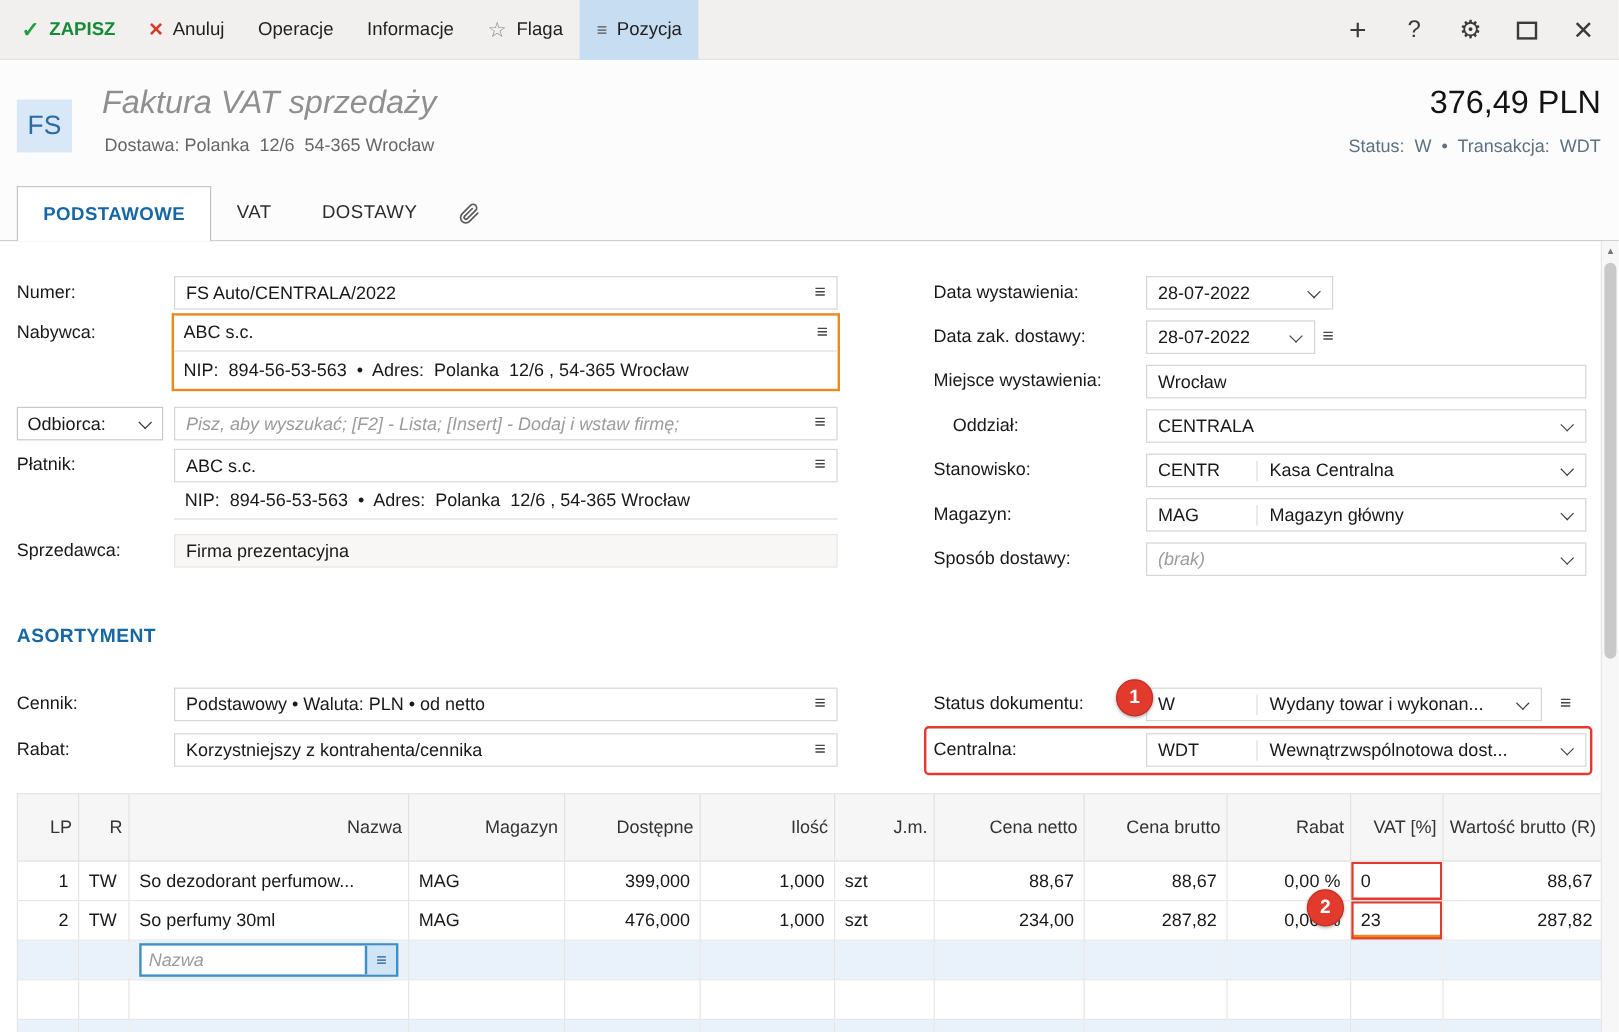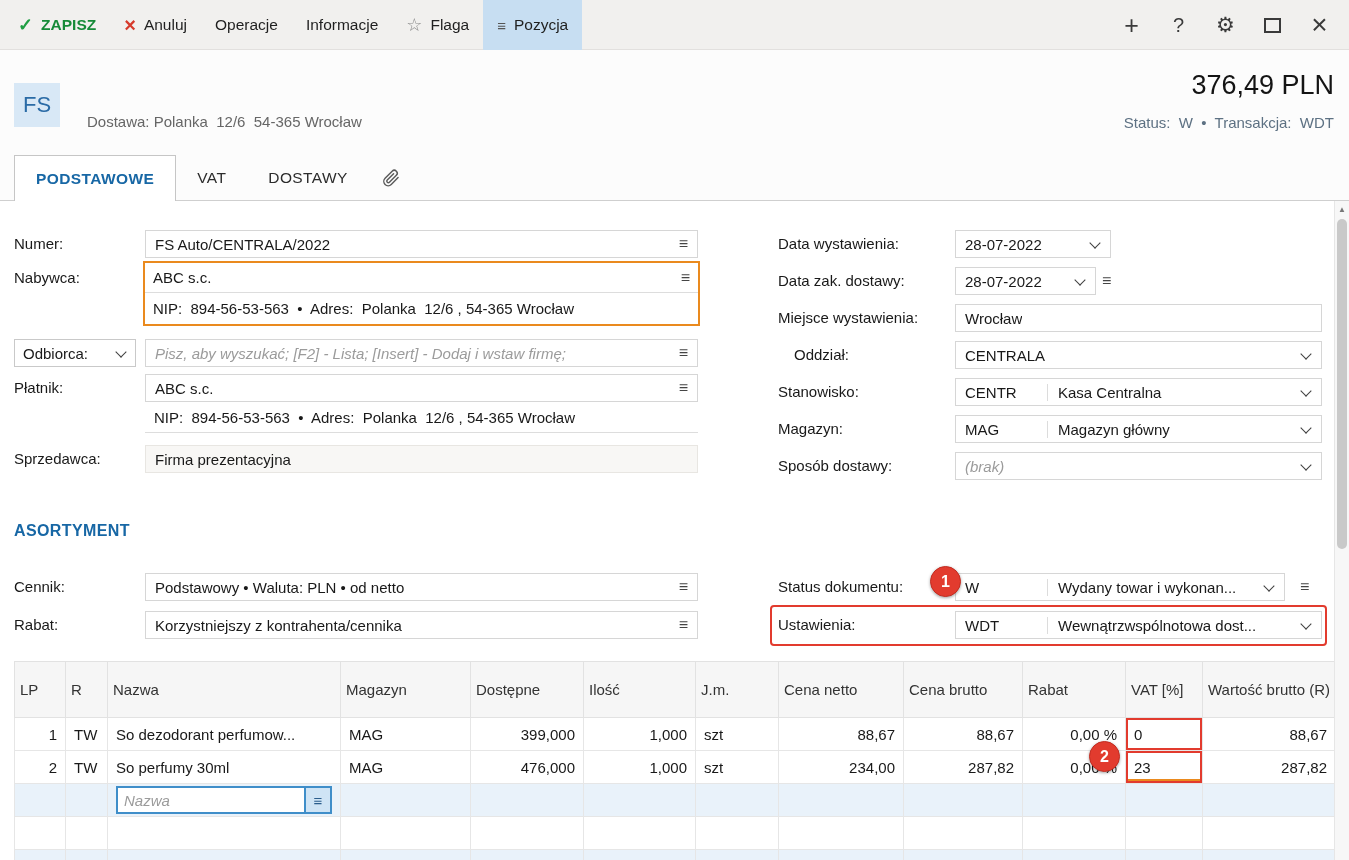--- a/index.html
+++ b/index.html
@@ -93,21 +93,21 @@
 
   .ann-badge { position:absolute; width:31px; height:31px; border-radius:50%;
     background:#e23b2e; border:1px solid #c32d22; color:#fff; font-size:16px; font-weight:bold;
     display:flex; align-items:center; justify-content:center; z-index:7;
     box-shadow:0 1px 3px rgba(0,0,0,.35); }
 
   
   table.items { position:absolute; left:14px; top:661px; width:1321px;
     border-collapse:collapse; table-layout:fixed; font-size:15px; }
   table.items th { background:#f6f6f6; border:1px solid #e2e2e2; font-weight:normal;
-    color:#333; height:56px; text-align:left; padding:0 5px; }
+    color:#333; height:56px; text-align:right; padding:0 5px; }
   table.items td { border:1px solid #e6e6e6; height:33px; padding:0 8px;
     overflow:hidden; white-space:nowrap; text-overflow:ellipsis; background:#fff; }
   td.ar { text-align:right; }
   tr.bluebg td { background:#e9f2fa; }
   td.vat-hl  { box-shadow: inset 0 0 0 2px #e23b2e; }
   td.vat-hl2 { box-shadow: inset 0 0 0 2px #e23b2e, inset 0 -4px 0 0 #ea8a1e; }
   td.inputcell { padding:2px 2px; }
   .nazwa-input { display:flex; align-items:center; height:28px; border:2px solid #3f8ec9; background:#fff; }
   .nazwa-input input.txt { padding-left:6px; }
   .nazwa-input .nbtn { width:26px; align-self:stretch; background:#cfe4f5;
@@ -155,20 +155,21 @@
   <div class="wicon">?</div>
   <div class="wicon gear">⚙</div>
   <div class="wicon">
       <span class="maxbox"></span>
     </div>
   <div class="wicon close">×</div>
 </div>
 
 <div class="doc-header">
   <div class="fs-badge">FS</div>
+  <div class="doc-title">Faktura VAT sprzedaży</div>
   <div class="doc-subtitle prekeep">Dostawa: Polanka  12/6  54-365 Wrocław</div>
   <div class="doc-amount">376,49 PLN</div>
   <div class="doc-status prekeep">Status:  W  •  Transakcja:  WDT</div>
 </div>
 
 <div class="tabbar">
   <div class="tab active">PODSTAWOWE</div>
   <div class="tab">VAT</div>
   <div class="tab">DOSTAWY</div>
   <div class="tab-clip">
@@ -273,21 +274,21 @@
 </div>
 
 <div class="flabel" style="left:778px;top:573px;">Status dokumentu:</div>
 <div class="field" style="left:955px;top:573px;width:330px;">
   <span class="code">W</span>
   <span class="namepart">Wydany towar i wykonan...</span>
   <span class="chev inl"></span>
 </div>
 <div class="hamb-solo" style="left:1300px;top:573px;">≡</div>
 
-<div class="flabel" style="left:778px;top:611px;z-index:6;">Ustawienia:</div>
+<div class="flabel" style="left:778px;top:611px;z-index:6;">Centralna:</div>
 <div class="field" style="left:955px;top:611px;width:367px;">
   <span class="code">WDT</span>
   <span class="namepart">Wewnątrzwspólnotowa dost...</span>
   <span class="chev inl"></span>
 </div>
 <div class="hl-red-box"></div>
 
 <table class="items">
   <colgroup>
     <col style="width:51px">

